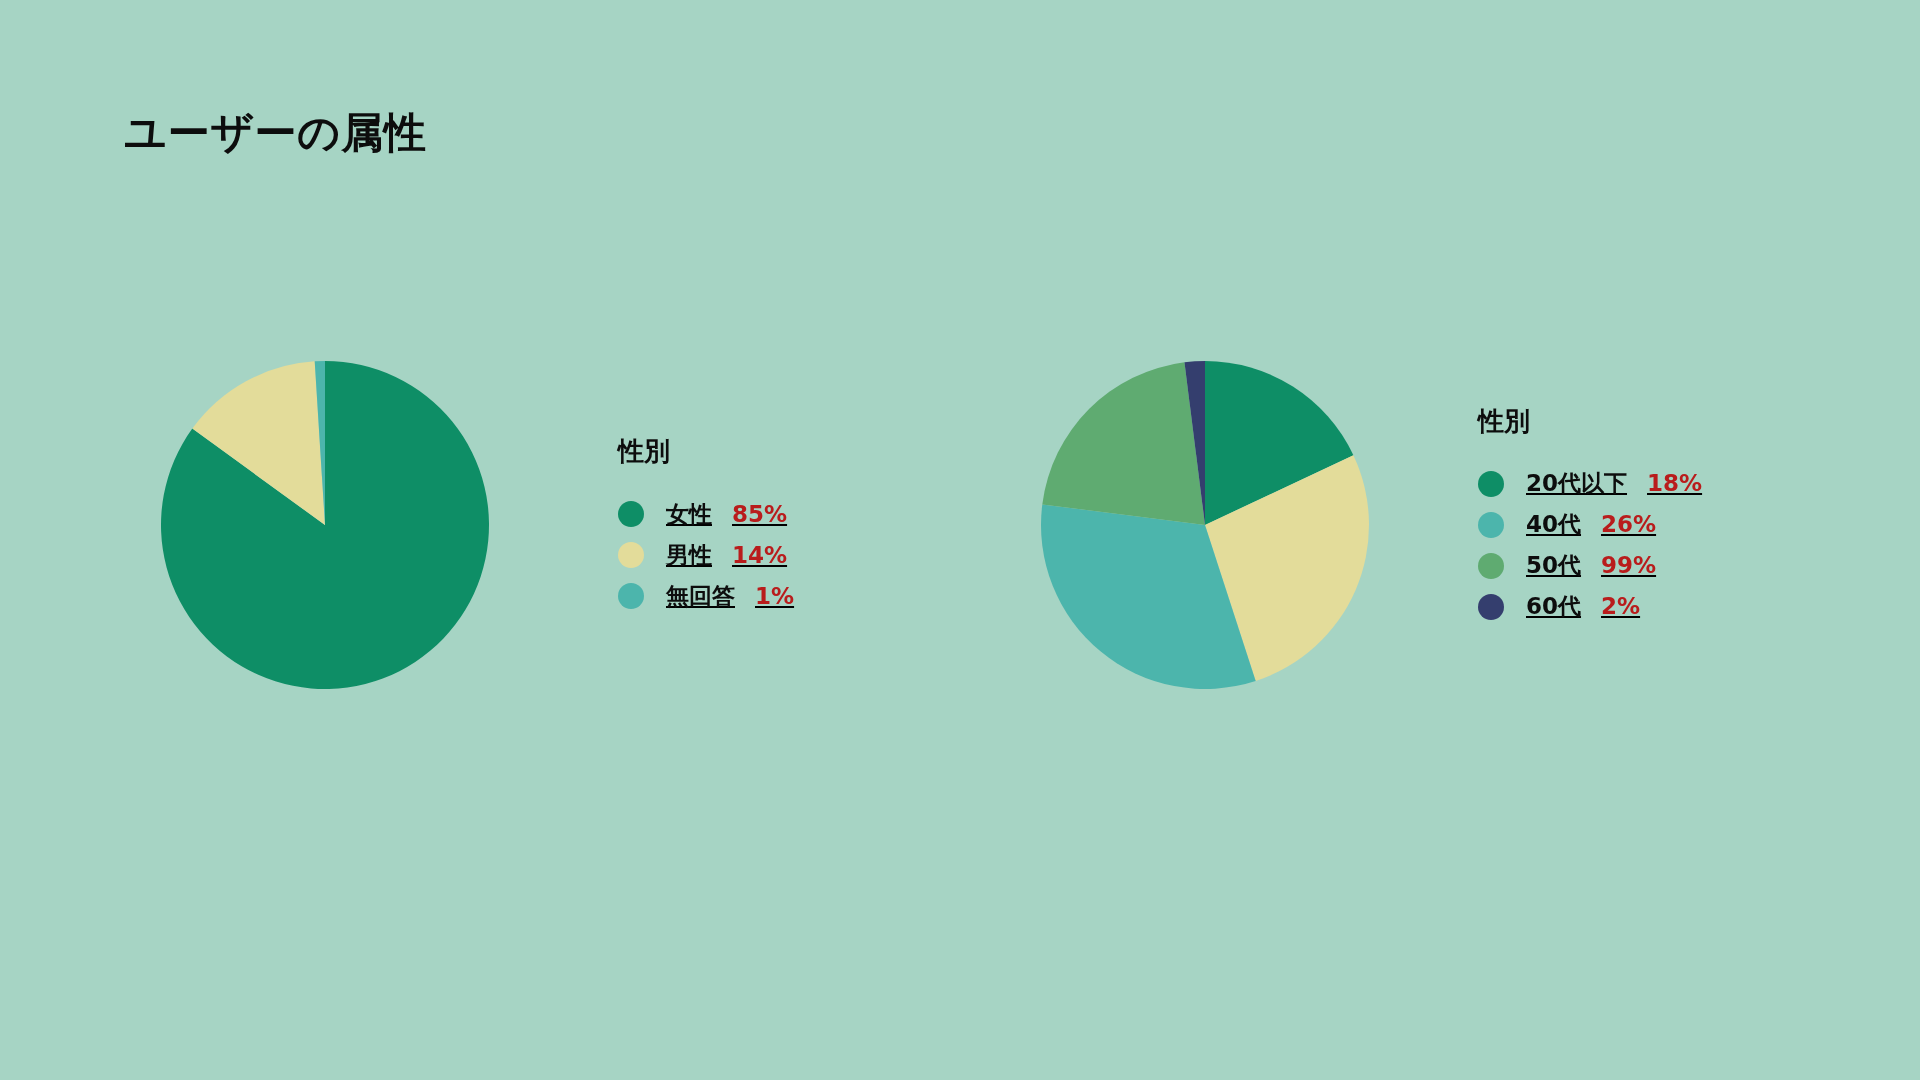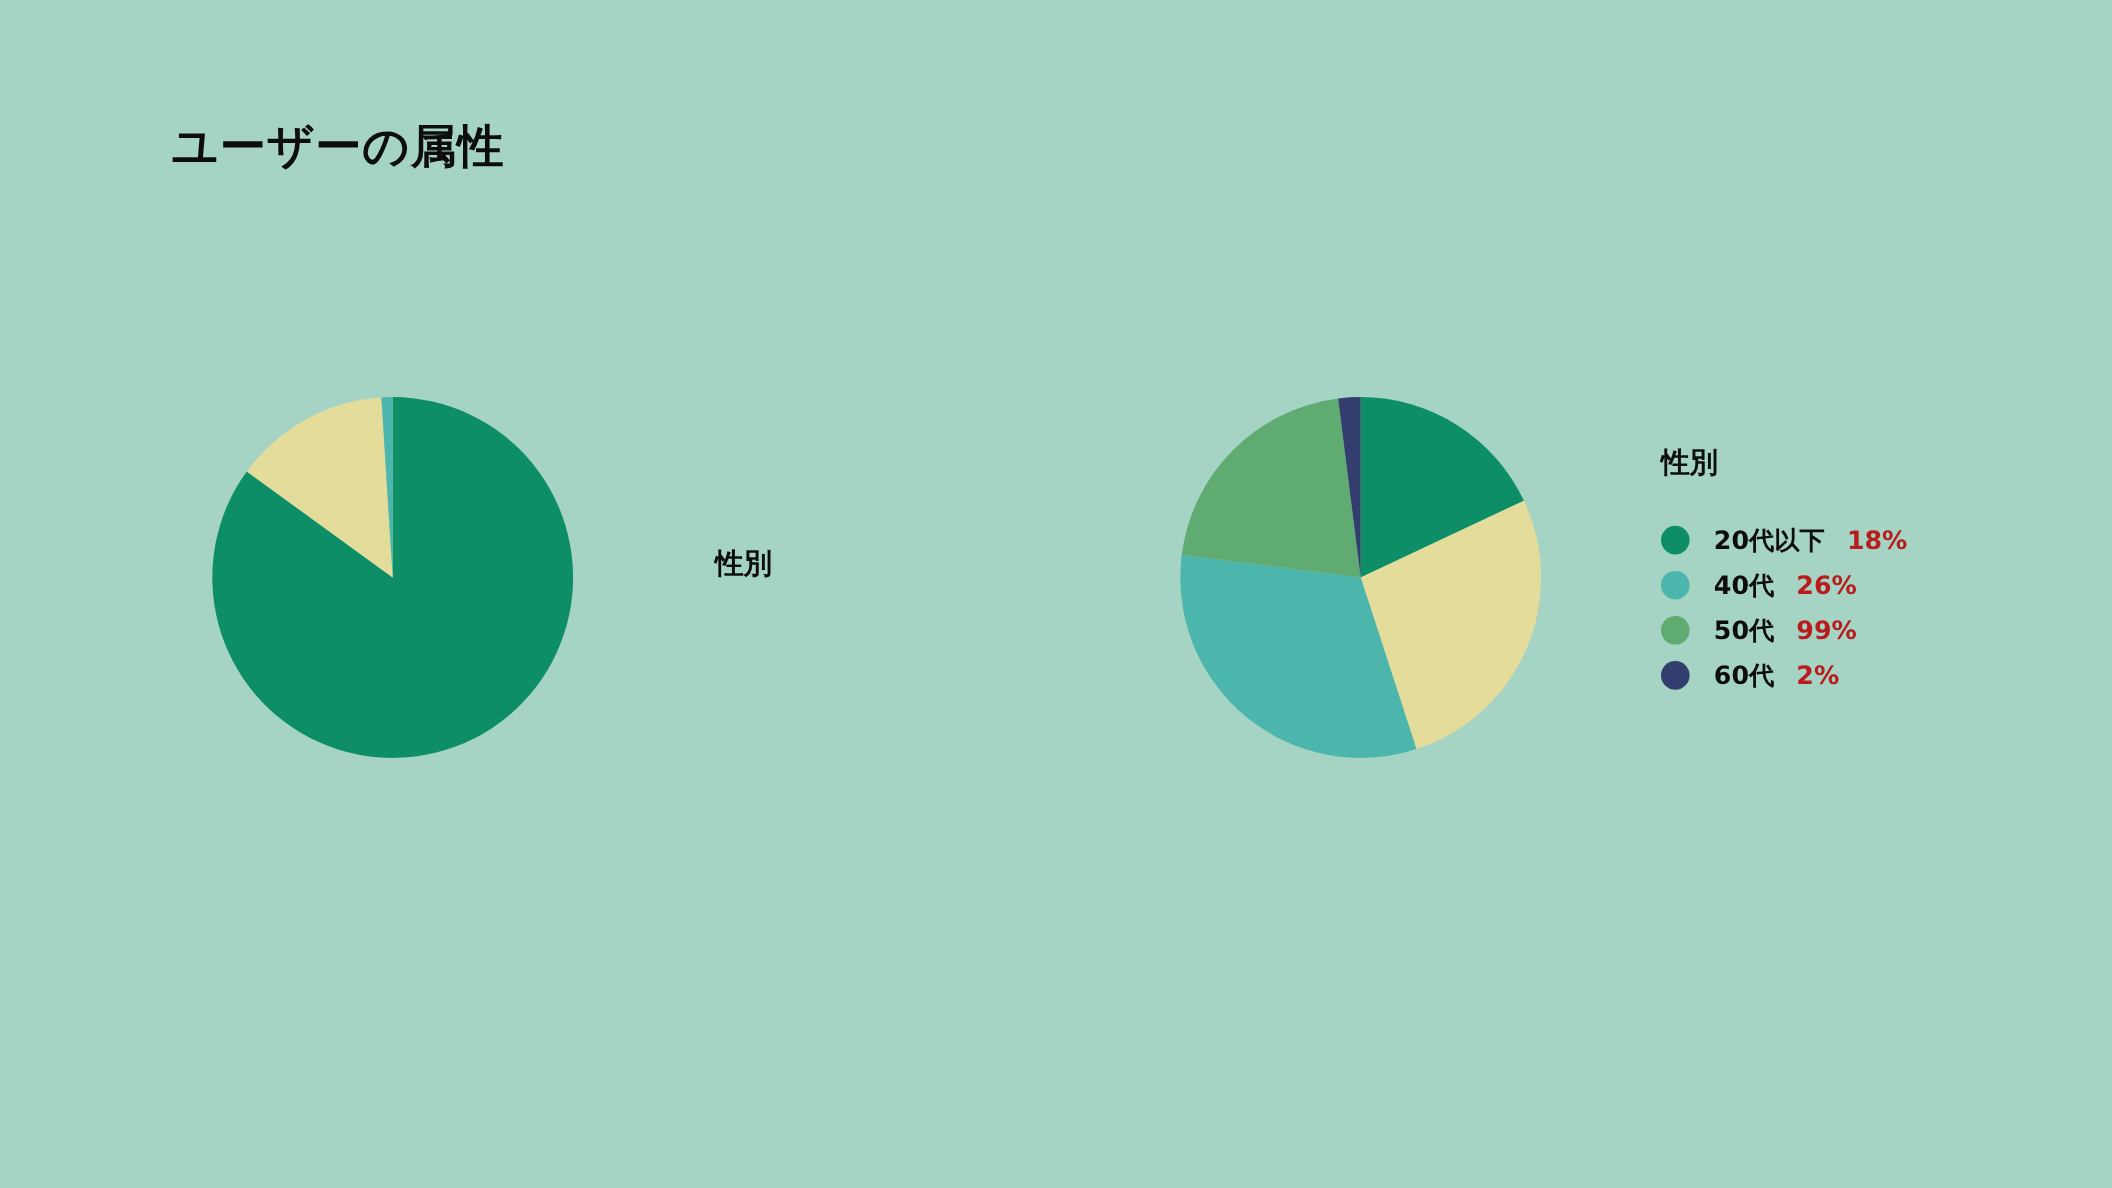--- a/index.html
+++ b/index.html
@@ -14,21 +14,20 @@
     font-family: "DejaVu Sans", "Liberation Sans", sans-serif;
     overflow: hidden;
     position: relative;
   }
 
   #slide {
     position: absolute;
     inset: 0;
     width: 1652px;
     height: 1080px;
-    margin-left: 32px;
   }
 
   
   .slide-title {
     position: absolute;
     left: 124px;
     top: 108px;
     font-size: 42px;
     font-weight: 700;
     color: #0d0d0d;
@@ -74,23 +73,24 @@
     white-space: nowrap;
   }
 
   .legend-items {
     display: flex;
     flex-direction: column;
   }
   .legend-item {
     display: flex;
     flex-direction: row;
-    align-items: flex-end;
+    align-items: center;
     height: 41px;
     white-space: nowrap;
+    text-decoration: underline;
   }
   .legend-swatch {
     width: 26px;
     height: 26px;
     border-radius: 50%;
     flex: 0 0 auto;
     margin-right: 22px;
   }
   .legend-label {
     font-size: 23px;
@@ -116,20 +116,37 @@
   <div class="chart-block" id="chart-block-gender">
     <div class="pie-wrap">
       <svg class="pie-svg" id="pie-svg-gender" width="330" height="330" viewBox="0 0 330 330">
           <path d="M 165 165 L 165 1 A 164 164 0 1 1 32.32121292250861 68.60321862403443 Z" fill="#0e8e66"></path>
           <path d="M 165 165 L 32.32121292250861 68.60321862403443 A 164 164 0 0 1 154.7023547971925 1.3236165377634563 Z" fill="#e3dc9a"></path>
           <path d="M 165 165 L 154.7023547971925 1.3236165377634563 A 164 164 0 0 1 164.99999999999997 1 Z" fill="#4cb5ac"></path>
         </svg>
     </div>
     <div class="legend" id="legend-gender">
       <div class="legend-title">性別</div>
+      <div class="legend-items" id="legend-items-gender">
+          <div class="legend-item">
+            <span class="legend-swatch" style="background: rgb(14, 142, 102);"></span>
+            <span class="legend-label">女性</span>
+            <span class="legend-value">85%</span>
+          </div>
+          <div class="legend-item">
+            <span class="legend-swatch" style="background: rgb(227, 220, 154);"></span>
+            <span class="legend-label">男性</span>
+            <span class="legend-value">14%</span>
+          </div>
+          <div class="legend-item">
+            <span class="legend-swatch" style="background: rgb(76, 181, 172);"></span>
+            <span class="legend-label">無回答</span>
+            <span class="legend-value">1%</span>
+          </div>
+        </div>
     </div>
   </div>
 
   <div class="chart-block" id="chart-block-age">
     <div class="pie-wrap">
       <svg class="pie-svg" id="pie-svg-age" width="330" height="330" viewBox="0 0 330 330">
           <path d="M 165 165 L 165 1 A 164 164 0 0 1 313.39163660442716 95.17219618332807 Z" fill="#0e8e66"></path>
           <path d="M 165 165 L 313.39163660442716 95.17219618332807 A 164 164 0 0 1 215.6787870774914 320.9732686724052 Z" fill="#e3dc9a"></path>
           <path d="M 165 165 L 215.6787870774914 320.9732686724052 A 164 164 0 0 1 2.293188984425626 144.44534969545418 Z" fill="#4cb5ac"></path>
           <path d="M 165 165 L 2.293188984425626 144.44534969545418 A 164 164 0 0 1 144.4453496954539 2.2931889844256546 Z" fill="#5fab71"></path>

